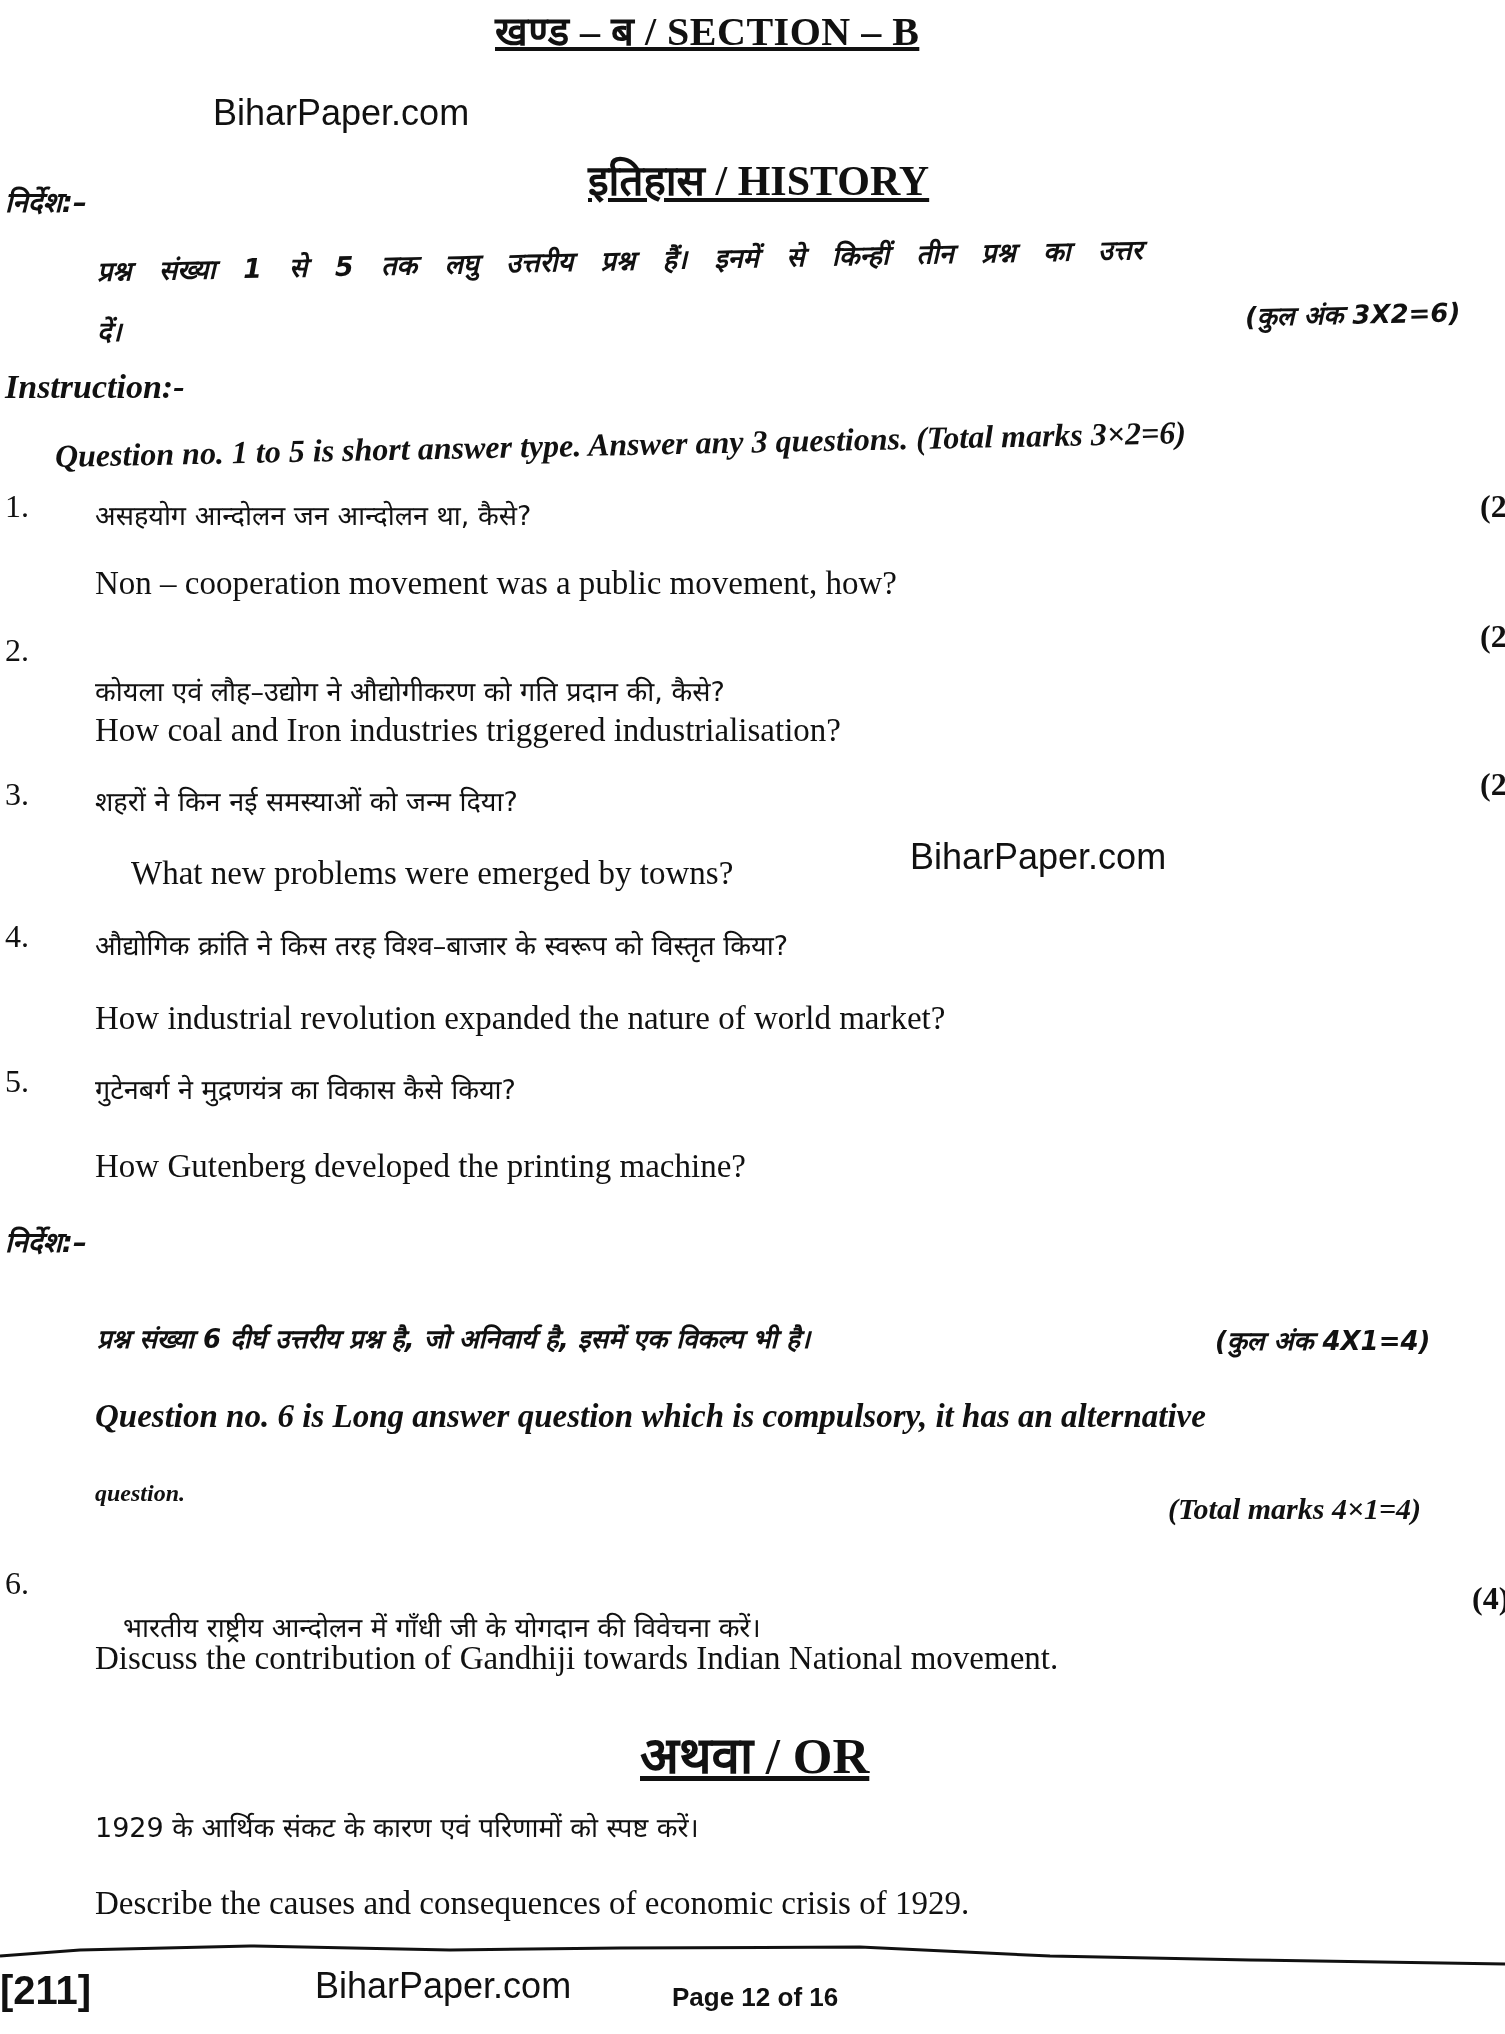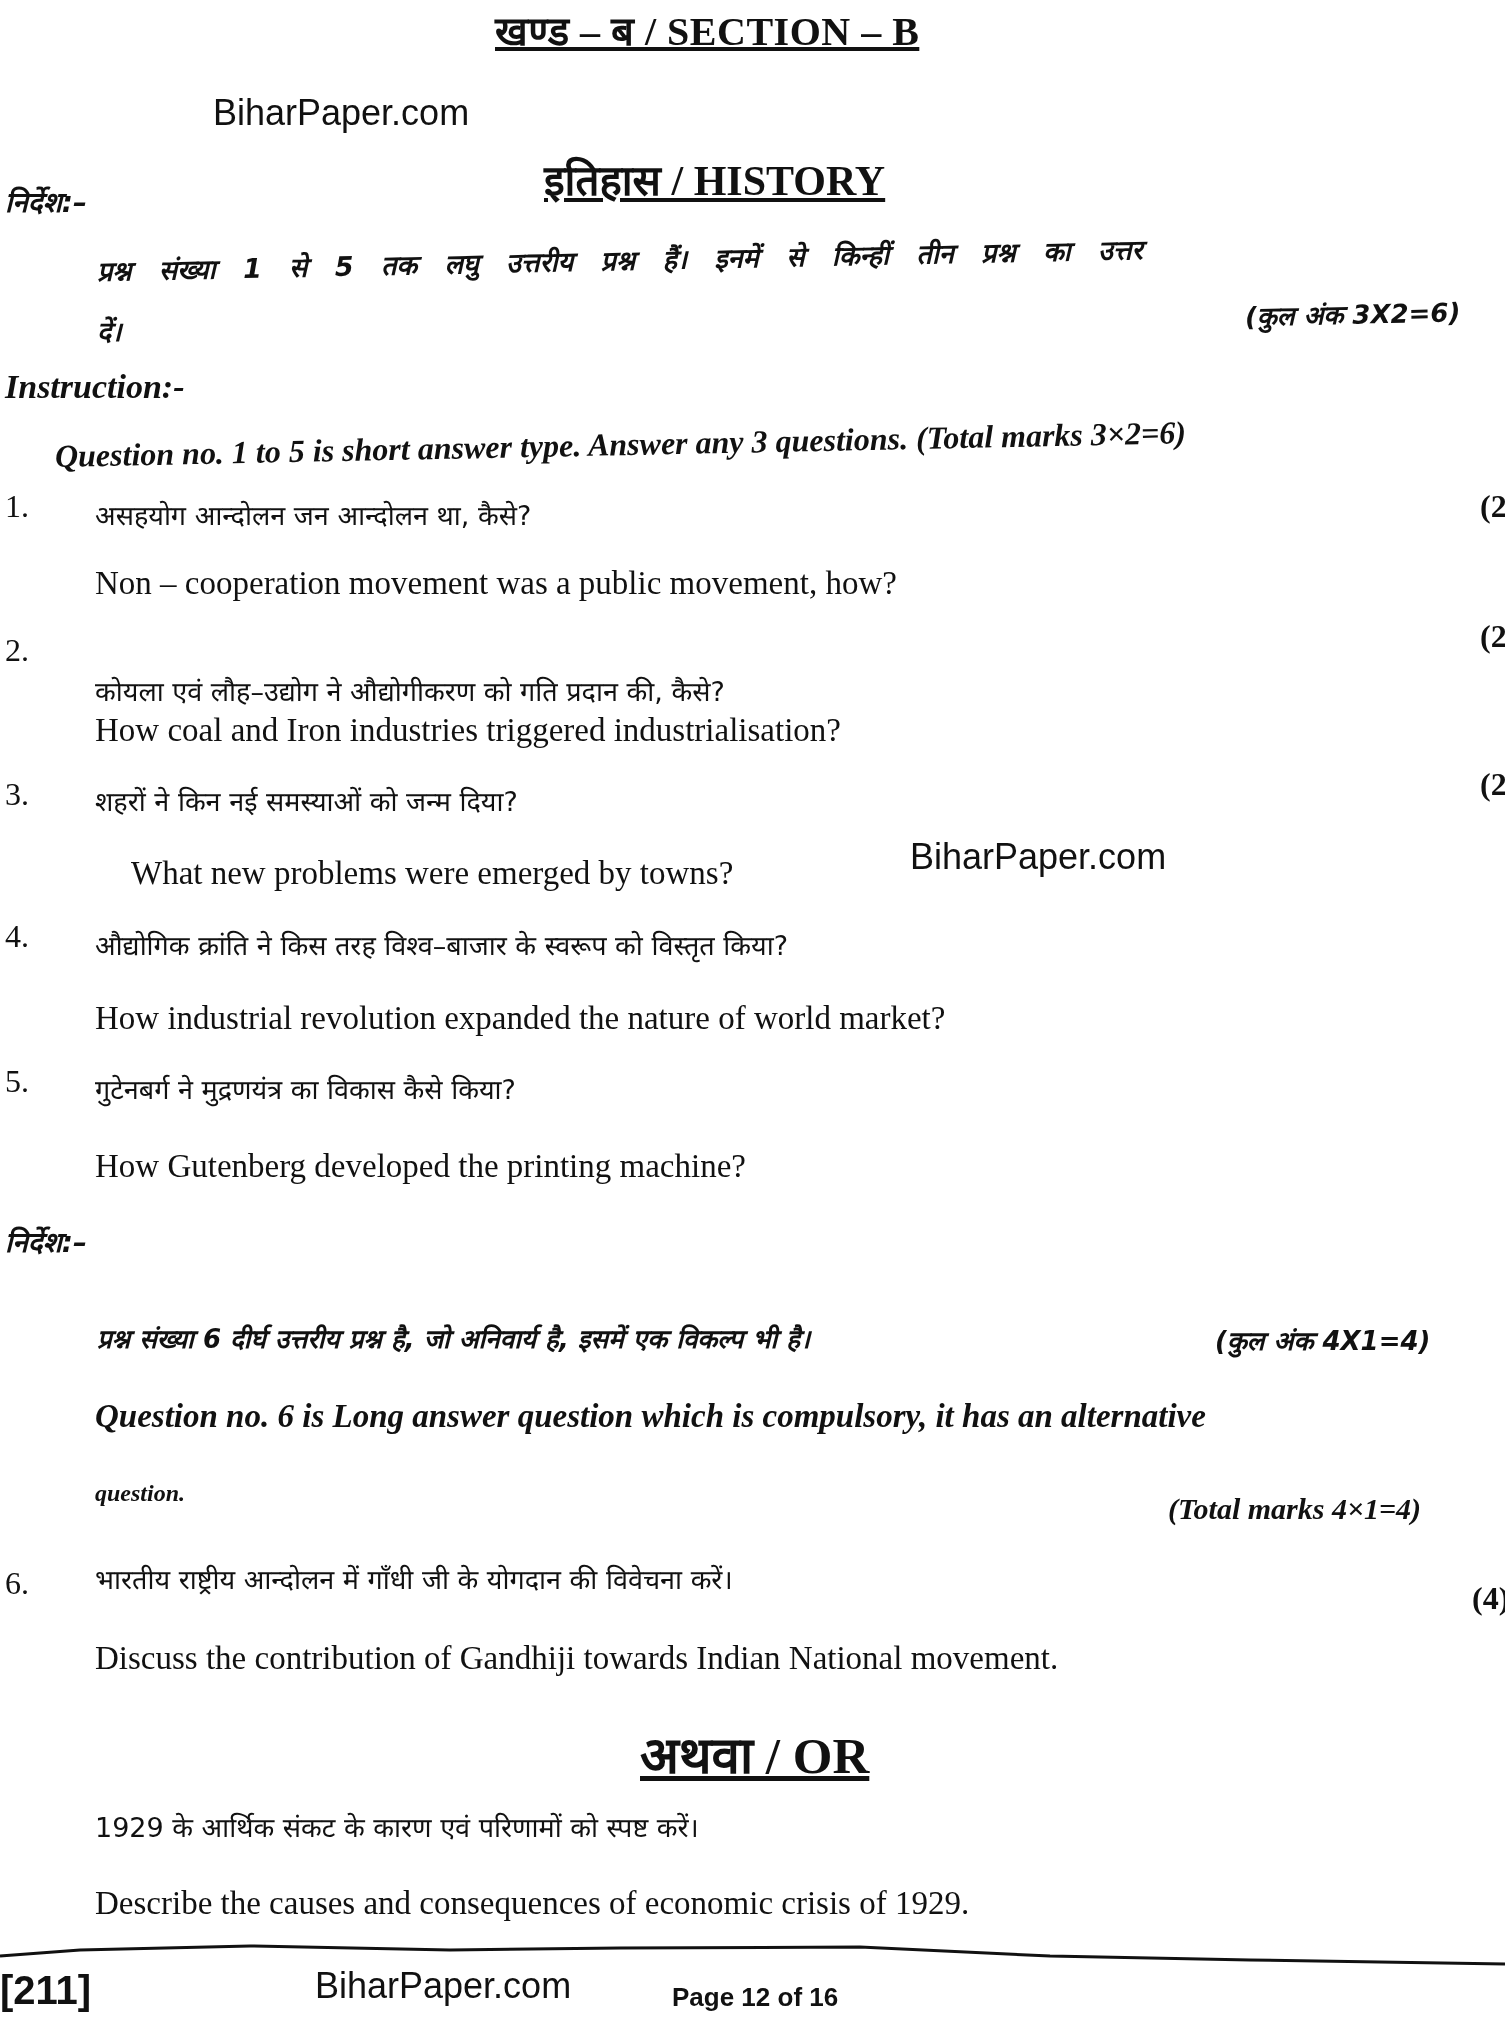--- a/index.html
+++ b/index.html
@@ -1,20 +1,20 @@
 <!DOCTYPE html>
 <html><head>
 <meta charset="utf-8">
 <style>
   html, body { margin:0; padding:0; background:#ffffff; }
   body { width:1505px; height:2034px; position:relative; overflow:hidden; color:#111; font-family:"Liberation Serif", serif; }
   .abs { position:absolute; white-space:nowrap; }
   .section-title { left:495px; top:2px; font-size:40px; font-weight:bold; text-decoration:underline; letter-spacing:0.5px; }
   .watermark { font-family:"Liberation Sans", sans-serif; font-size:36px; color:#111; }
-  .history-title { left:544px; top:150px; font-size:42px; font-weight:bold; text-decoration:underline;text-align:right; }
+  .history-title { left:588px; top:150px; font-size:42px; font-weight:bold; text-decoration:underline;text-align:right; }
   .label-bold-italic { font-weight:bold; font-style:italic; font-size:32px; }
   .hindi-instr { font-weight:bold; font-style:italic; font-size:32px; }
   .en-instr { font-weight:bold; font-style:italic; font-size:33px; }
   .qnum { font-size:32px; left:5px; }
   .q-hi { font-family:"DejaVu Sans", sans-serif; font-size:27px; left:95px; }
   .q-en { font-size:33px; left:95px; }
   .marks { font-size:32px; font-weight:bold; }
   .or-title { left:640px; top:1718px; font-size:51px; font-weight:bold; text-decoration:underline; }
   .footer-line { position:absolute; left:0; top:1942px; width:1505px; height:24px; }
   .footer-num { left:0; top:1968px; font-size:40px; font-weight:bold; font-family:"Liberation Sans", sans-serif; }
@@ -74,21 +74,21 @@
 
 <div class="abs label-bold-italic" style="left:5px; top:1222px; font-family:'DejaVu Sans',sans-serif; font-size:28px;">निर्देश:–</div>
 <div class="abs hindi-instr" style="left:97px; top:1320px; font-family:'DejaVu Sans',sans-serif; font-size:26px;">प्रश्न संख्या 6 दीर्घ उत्तरीय प्रश्न है, जो अनिवार्य है, इसमें एक विकल्प भी है।</div>
 <div class="abs hindi-instr" style="left:1215px; top:1322px; font-family:'DejaVu Sans',sans-serif; font-size:26px;">(कुल अंक 4X1=4)</div>
 <div class="abs en-instr" style="left:95px; top:1398px; font-size:33px;">Question no. 6 is Long answer question which is compulsory, it has an alternative</div>
 <div class="abs en-instr" style="left:95px; top:1480px; font-size:24px;">question.</div>
 <div class="abs en-instr" style="left:1168px; top:1492px; font-size:30px;">(Total marks 4×1=4)</div>
 
 <div>
   <div class="abs qnum" style="top:1565px;">6.</div>
-  <div class="abs q-hi" style="top:1560px;">भारतीय राष्ट्रीय आन्दोलन में गाँधी जी के योगदान की विवेचना करें।</div>
+  <div class="abs q-hi" style="top:1608px;margin-left:28px;">भारतीय राष्ट्रीय आन्दोलन में गाँधी जी के योगदान की विवेचना करें।</div>
   <div class="abs marks" style="left:1472px; top:1580px;">(4)</div>
   <div class="abs q-en" style="top:1640px;">Discuss the contribution of Gandhiji towards Indian National movement.</div>
   <div class="abs or-title">अथवा / OR</div>
   <div class="abs q-hi" style="top:1808px;">1929 के आर्थिक संकट के कारण एवं परिणामों को स्पष्ट करें।</div>
   <div class="abs q-en" style="top:1885px;">Describe the causes and consequences of economic crisis of 1929.</div>
 </div>
 
 <svg class="footer-line" viewBox="0 0 1505 24" preserveAspectRatio="none">
   <path d="M0,14 L80,8 L250,4 L450,8 L620,6 L860,5 L1050,14 L1250,18 L1505,22" stroke="#111" stroke-width="3" fill="none"></path>
 </svg>

